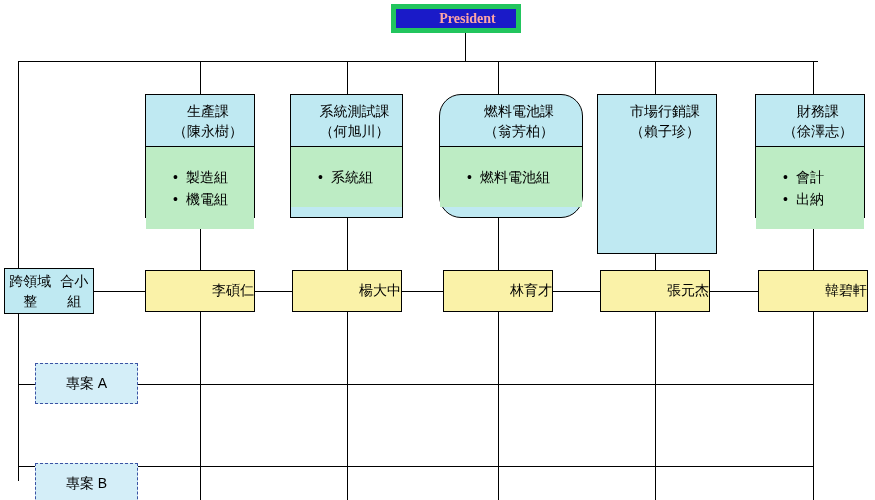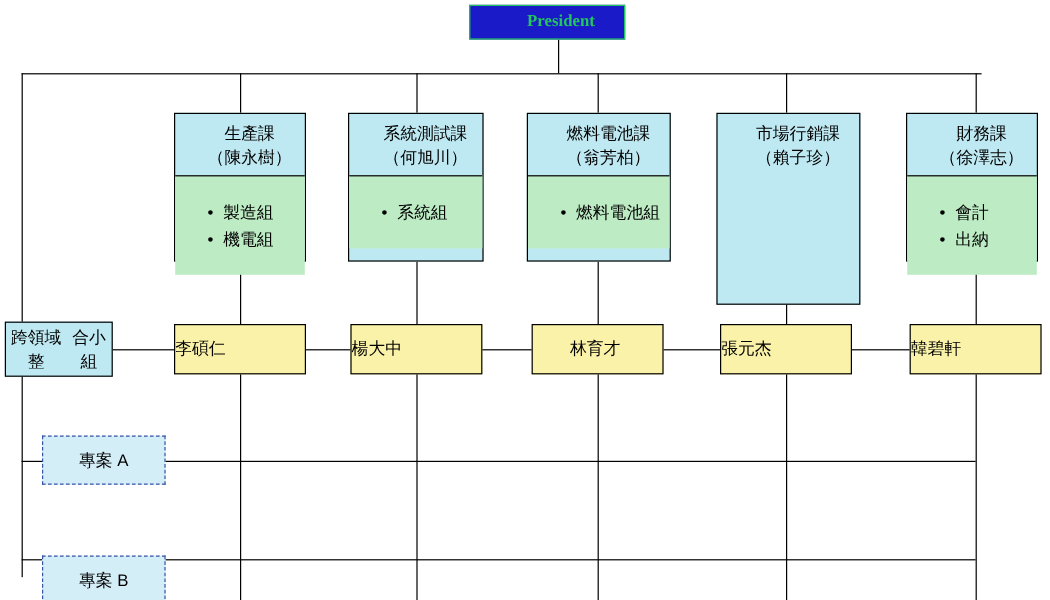--- a/index.html
+++ b/index.html
@@ -28,22 +28,22 @@
     position: absolute;
     box-sizing: border-box;
     border: 1px solid #000000;
     text-align: center;
     color: #000000;
   }
 
   
   .president {
     background: #1a1ac8;
-    border: 1px solid #22c55e;
-    color: #22c55e;
+    border: 5px solid #22c55e;
+    color: #fca5a5;
     font-weight: bold;
     font-size: 14px;
     display: flex;
     align-items: center;
     justify-content: center;
     font-family: "Liberation Serif", serif;
     padding-left: 23px;
   }
 
   
@@ -91,21 +91,21 @@
     justify-content: center;
     line-height: 1.45;
   }
 
   
   .member {
     background: #faf2a8;
     font-size: 14px;
     display: flex;
     align-items: center;
-    justify-content: flex-start;
+    justify-content: flex-end;
     font-family: Liberation Serif, serif;
   }
 
   
   .project {
     background: #d4eef8;
     border: 1px dashed #3a53a4;
     font-size: 14px;
     display: flex;
     align-items: center;
@@ -162,21 +162,21 @@
       <div>系統測試課</div>
       <div>（何旭川）</div>
     </div>
     <div class="dept-sub">
       <ul>
         <li>系統組</li>
       </ul>
     </div>
   </div>
 
-  <div class="box dept" style="left:439px; top:94px; width:120px; height:124px;">
+  <div class="box dept" style="left:439px; top:94px; width:144px; height:124px;border-radius:22px;">
     <div class="dept-head">
       <div>燃料電池課</div>
       <div>（翁芳柏）</div>
     </div>
     <div class="dept-sub">
       <ul>
         <li>燃料電池組</li>
       </ul>
     </div>
   </div>

